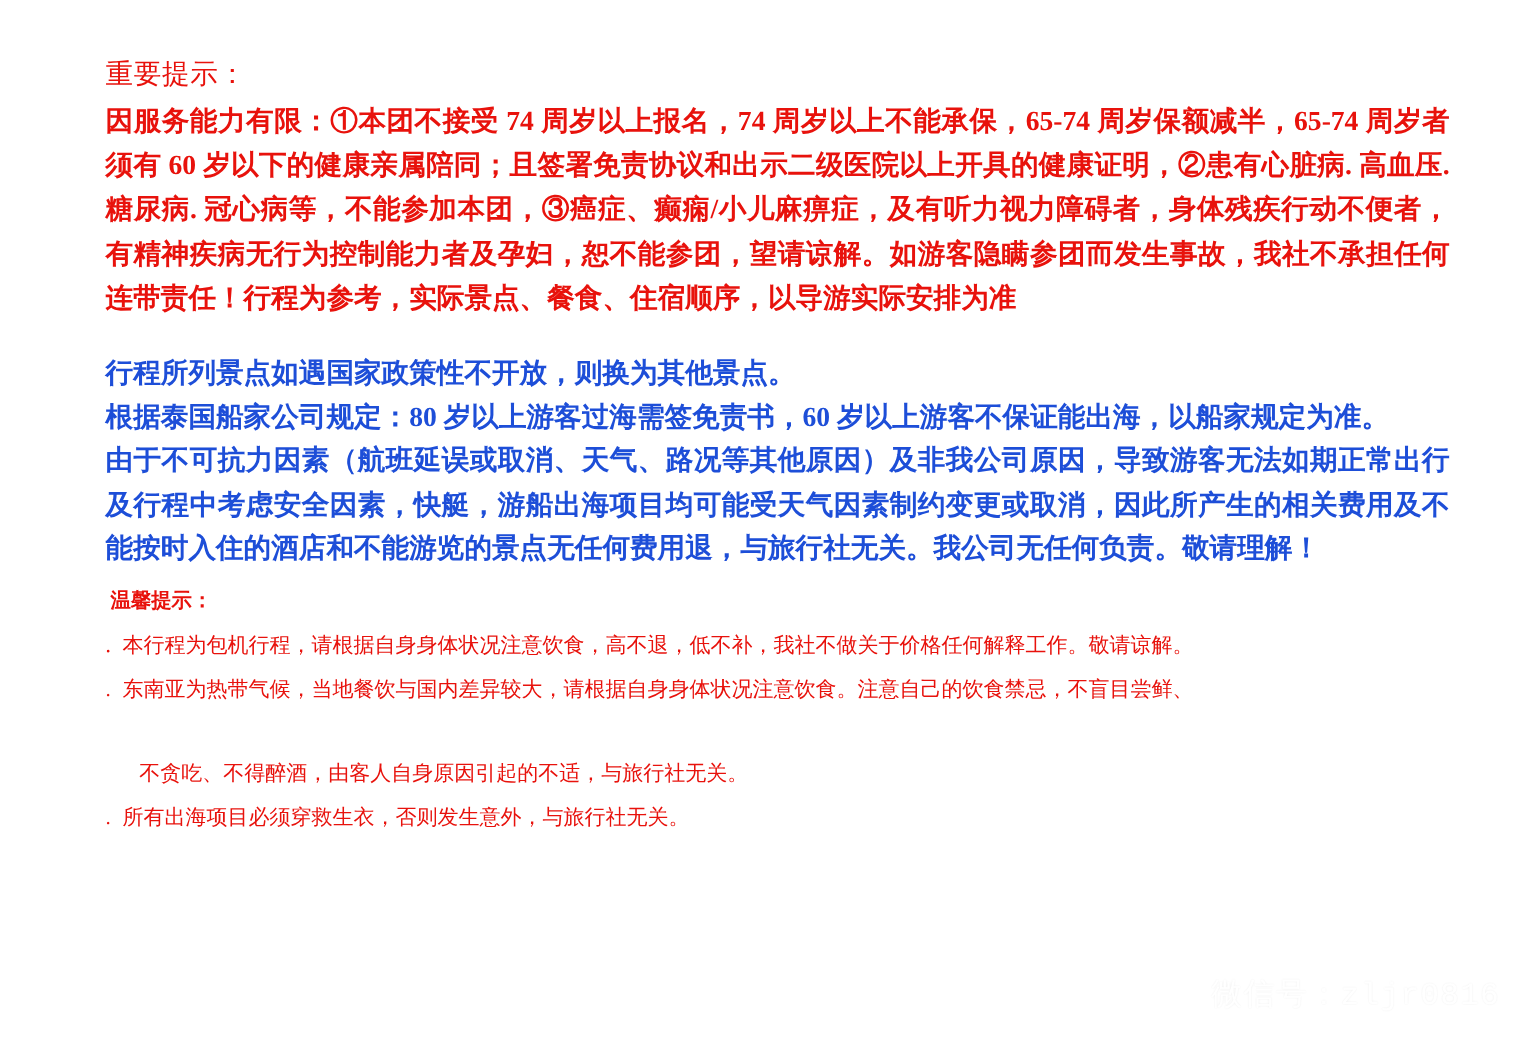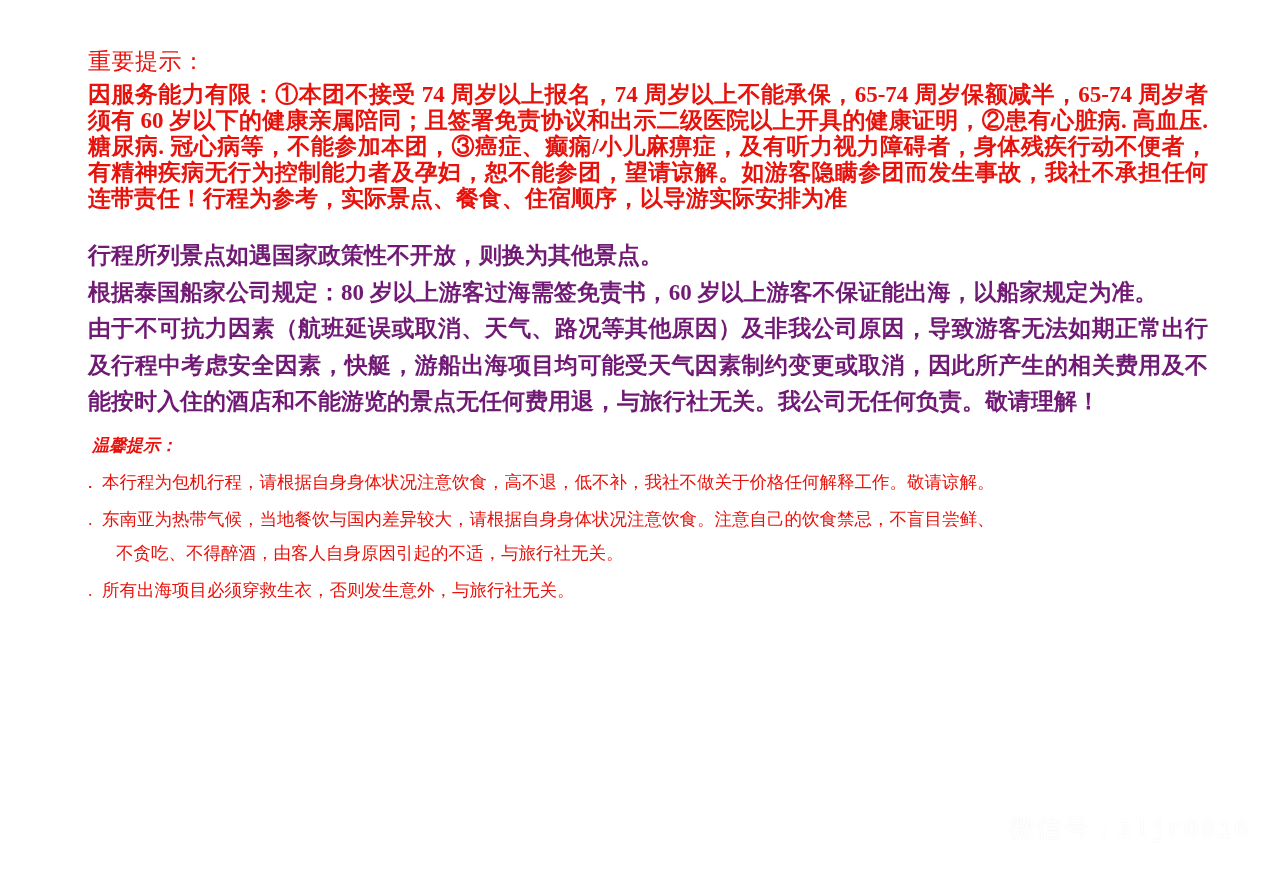--- a/index.html
+++ b/index.html
@@ -32,46 +32,45 @@
     font-weight: normal;
     font-size: 23px;
     line-height: 36px;
     color: #e8120c;
     margin: 0 0 2px 0;
     letter-spacing: 0.5px;
   }
   .para-major {
     font-weight: bold;
     font-size: 23px;
-    line-height: 26px;
+    line-height: 37px;
     color: #e8120c;
     margin: 0;
     text-align: justify;
     text-justify: inter-ideograph;
     letter-spacing: 0px;
   }
   .gap {
     height: 26px;
   }
   .para-line {
     font-weight: bold;
     font-size: 23px;
     line-height: 36.5px;
-    color: #701a75;
+    color: #1d4ed8;
     margin: 0;
     text-align: justify;
     text-justify: inter-ideograph;
   }
   .warm-heading {
     font-weight: bold;
     font-size: 17px;
     line-height: 30px;
     color: #e8120c;
     margin: 10px 0 0 4px;
-    font-style: italic;
   }
   .bullets {
     margin: 4px 0 0 0;
     padding: 0;
     list-style: none;
   }
   .bullets li {
     font-size: 17.5px;
     line-height: 34px;
     color: #e8120c;
@@ -81,20 +80,21 @@
     position: relative;
   }
   .bullets li .dot {
     position: absolute;
     left: 0px;
     top: 0px;
   }
   .bullets li .cont {
     display: block;
     padding-left: 14px;
+    margin-top: 36px;
   }
   .watermark {
     position: absolute;
     right: 30px;
     bottom: 24px;
     display: flex;
     align-items: center;
     gap: 8px;
     color: #ffffff;
     font-size: 26px;

